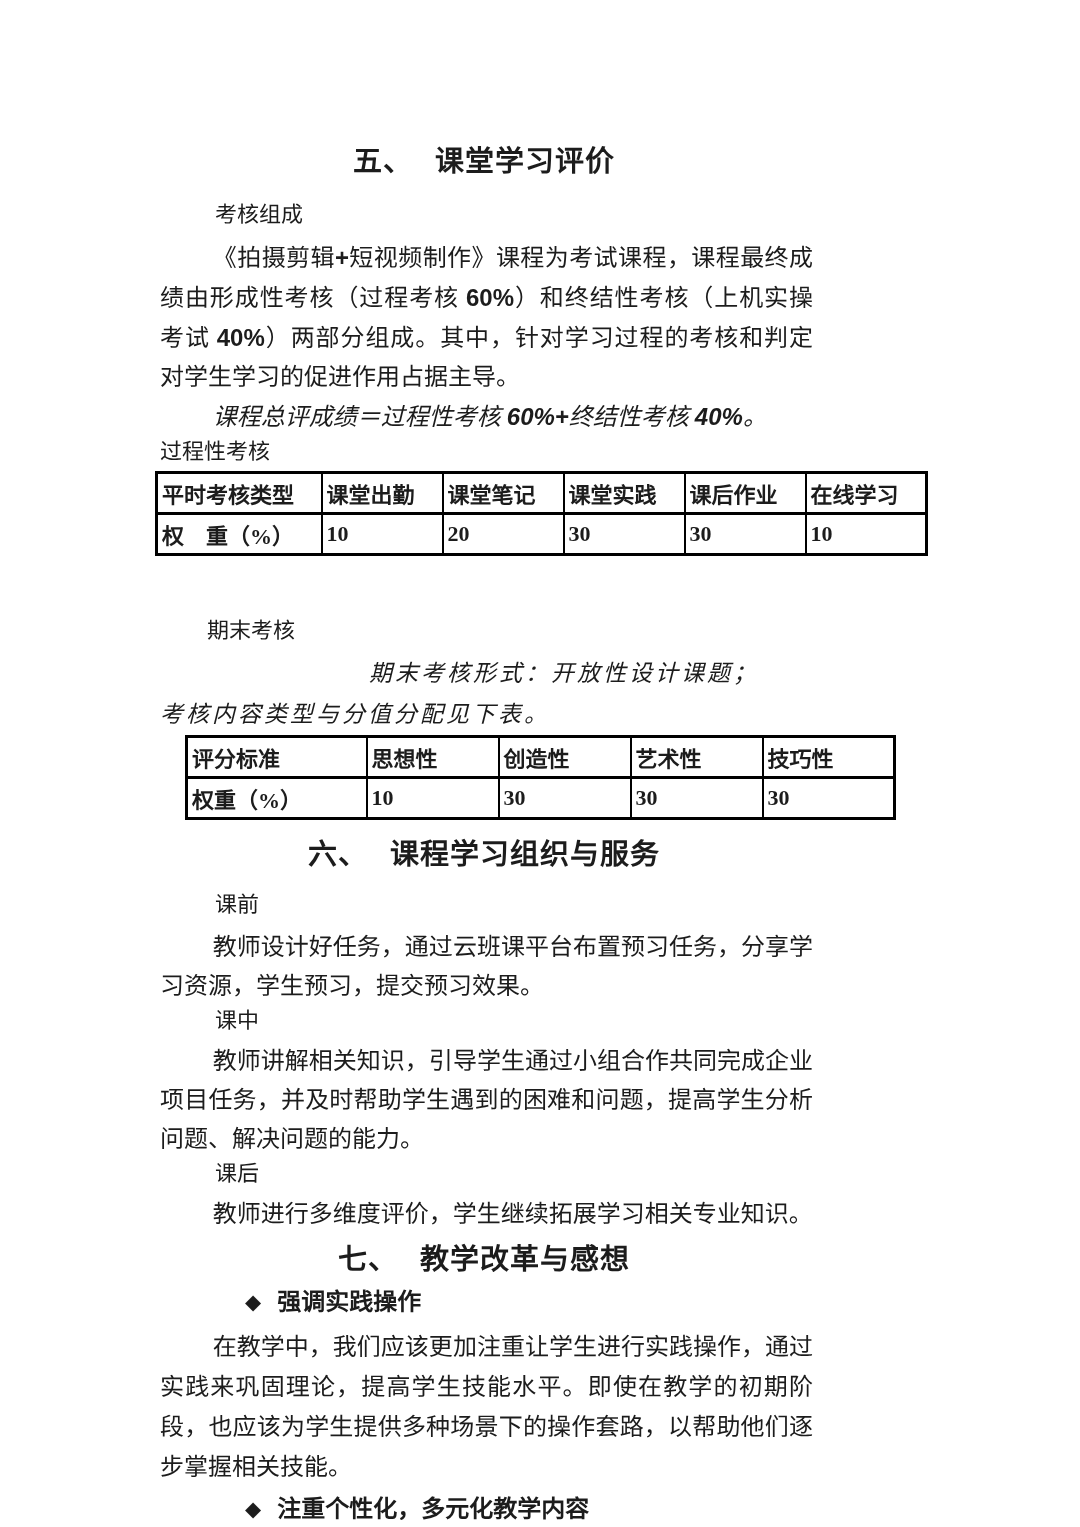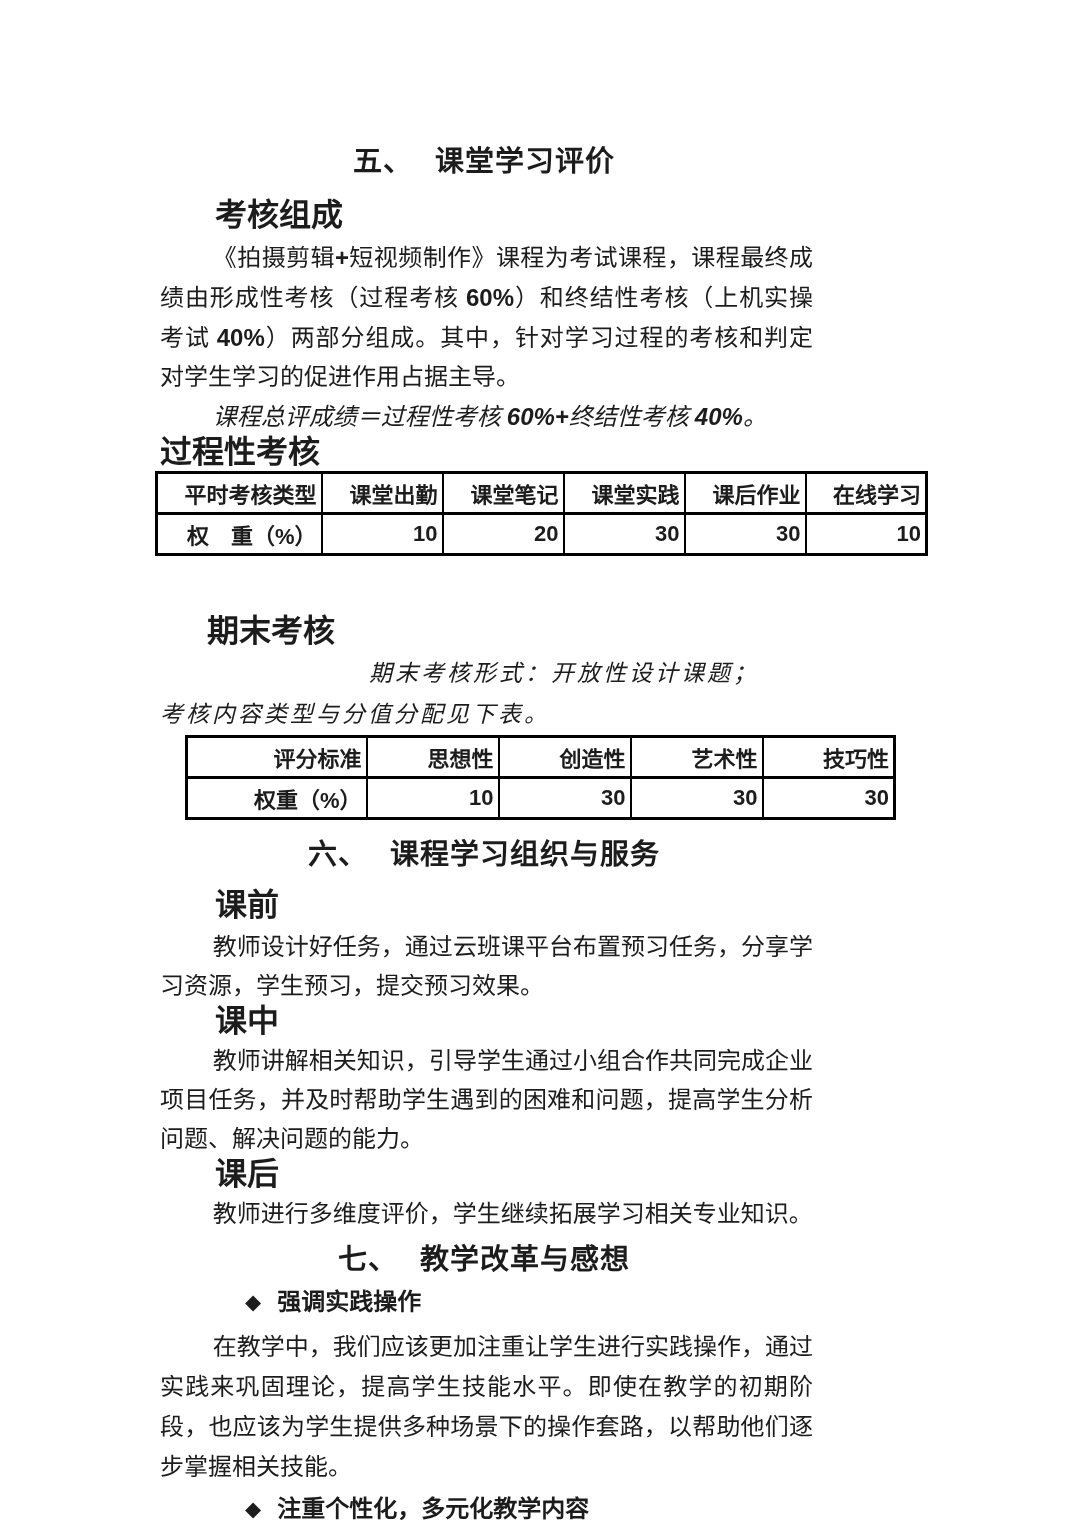--- a/index.html
+++ b/index.html
@@ -27,22 +27,22 @@
     letter-spacing: 1px;
   }
   .sec-title .title-num { margin-right: 22px; }
   .title5 { padding-top: 143px; }
   .title6 { margin-top: 16px; }
   .title7 { margin-top: 7px; }
 
   
   .sub-heading {
     font-family: "Liberation Sans", "DejaVu Sans", sans-serif;
-    font-weight: 700;
-    font-size: 32px;
+    font-weight: 400;
+    font-size: 22px;
     line-height: 30px;
   }
   .indent-heading { margin-left: 215px; }
   .flush-heading  { margin-left: 160px; }
   .final-heading  { margin-left: 207px; margin-top: 60px; }
   .h-assessment   { margin-top: 21px; }
   .h-kebefore     { margin-top: 18px; }
 
   
   .para {
@@ -80,24 +80,25 @@
   table.score-table {
     border-collapse: collapse;
     table-layout: fixed;
     font-family: "Liberation Sans", "DejaVu Sans", sans-serif;
     font-weight: 700;
     font-size: 22px;
     border: 3px solid #000;
   }
   table.score-table th, table.score-table td {
     border: 2px solid #000;
-    text-align: right;
+    text-align: left;
     vertical-align: middle;
     height: 41px;
     padding: 0 4px;
+    font-family: Liberation Serif, serif;
   }
   table.score-table thead th { border-bottom: 3px solid #000; }
   .process-table { margin-left: 155px; margin-top: 4px; width: 770px; }
   .process-table col.c0 { width: 165px; }
   .process-table col.cn { width: 121px; }
   .final-table { margin-left: 185px; margin-top: 6px; width: 708px; }
   .final-table col.c0 { width: 180px; }
   .final-table col.cn { width: 132px; }
 
   

